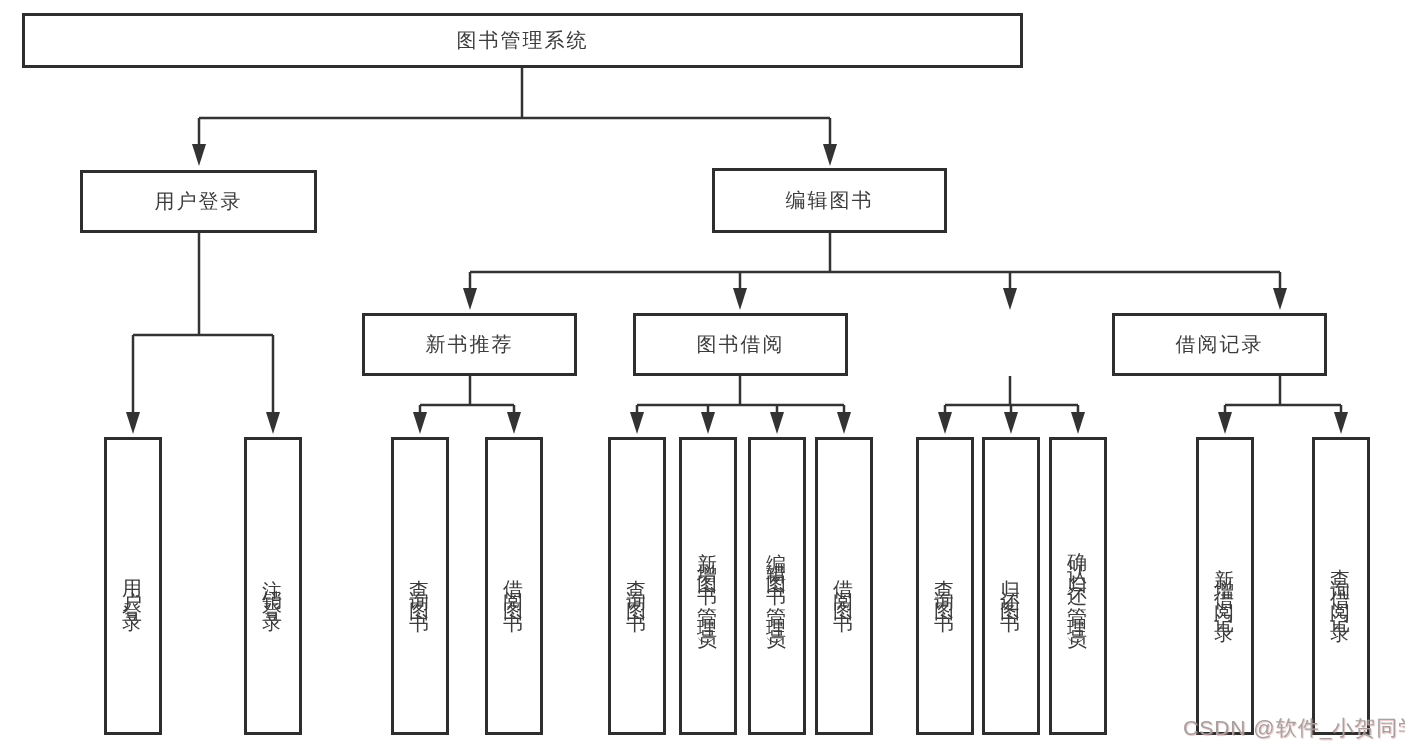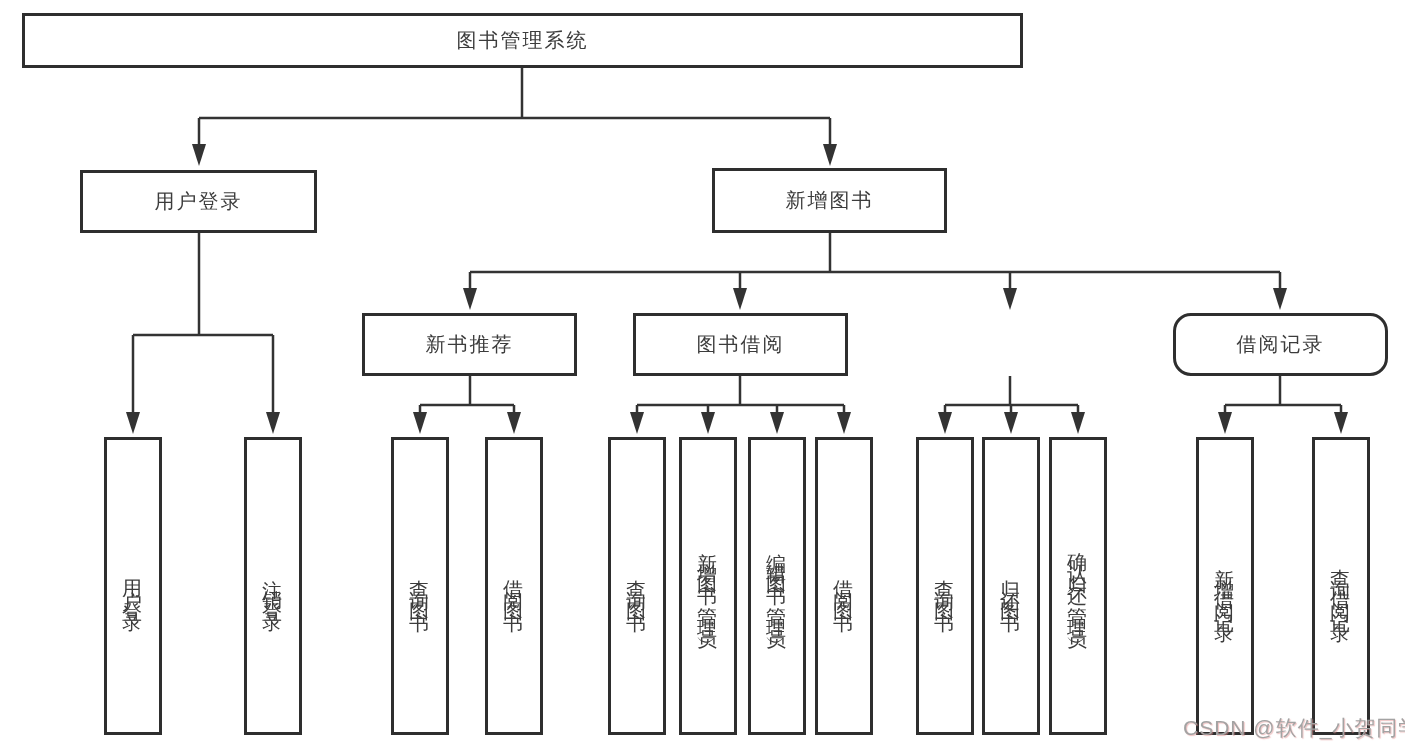--- a/index.html
+++ b/index.html
@@ -30,21 +30,21 @@
     letter-spacing:11px;
     white-space:nowrap;
   }
   
   .n-root {left:22px;  top:13px;  width:1001px;height:55px;}
   .n-l2a  {left:80px;  top:170px; width:237px; height:63px;}
   .n-l2b  {left:712px; top:168px; width:235px; height:65px;}
   .n-l3a  {left:362px; top:313px; width:215px; height:63px;}
   .n-l3b  {left:633px; top:313px; width:215px; height:63px;}
   .n-l3c  {left:903px; top:313px; width:215px; height:63px;}
-  .n-l3d  {left:1173px;top:313px; width:215px; height:63px;border-radius:18px;}
+  .n-l3d  {left:1112px;top:313px; width:215px; height:63px;}
   .leaf   {top:437px;  width:58px; height:298px;}
   .n-f0 {left:104px;} .n-f1 {left:244px;}
   .n-f2 {left:391px;} .n-f3 {left:485px;}
   .n-f4 {left:608px;} .n-f5 {left:679px;}
   .n-f6 {left:748px;} .n-f7 {left:815px;}
   .n-f8 {left:916px;} .n-f9 {left:982px;} .n-f10{left:1049px;}
   .n-f11{left:1196px;} .n-f12{left:1312px;}
   #watermark{
     position:absolute;
     left:1183px;top:714px;
@@ -112,21 +112,21 @@
   </svg>
 
   <div class="node n-root">
     <span>图书管理系统</span>
   </div>
 
   <div class="node n-l2a">
     <span>用户登录</span>
   </div>
   <div class="node n-l2b">
-    <span>新增图书</span>
+    <span>编辑图书</span>
   </div>
 
   <div class="node n-l3a">
     <span>新书推荐</span>
   </div>
   <div class="node n-l3b">
     <span>图书借阅</span>
   </div>
   <div class="node n-l3d">
     <span>借阅记录</span>

